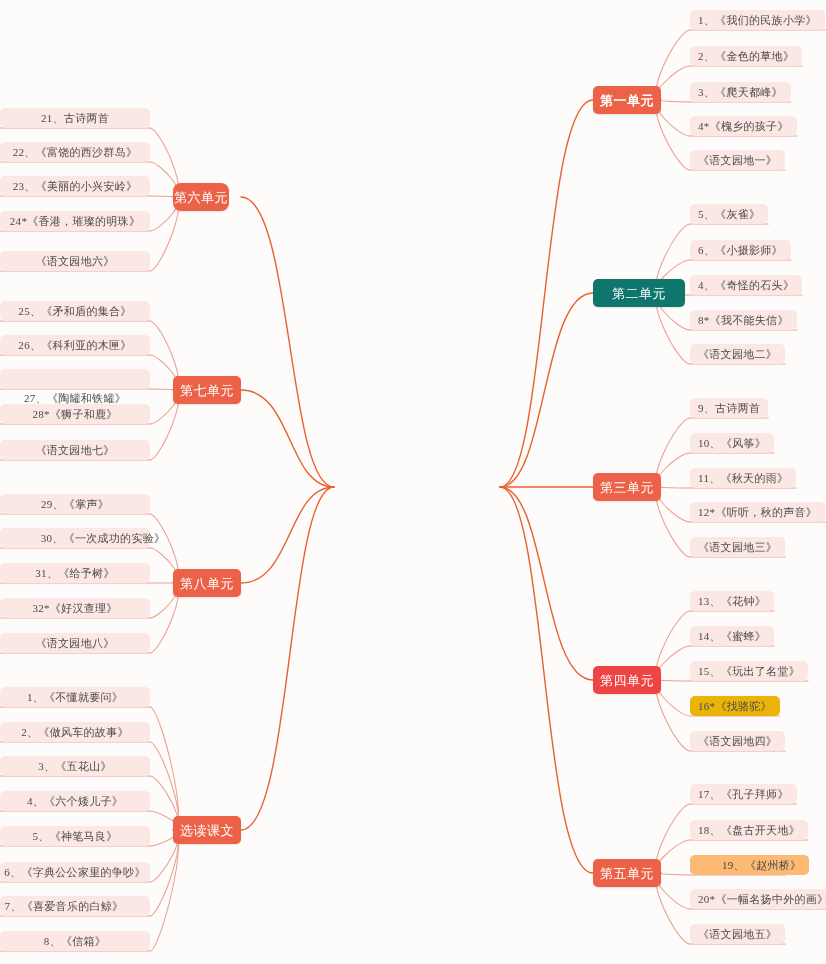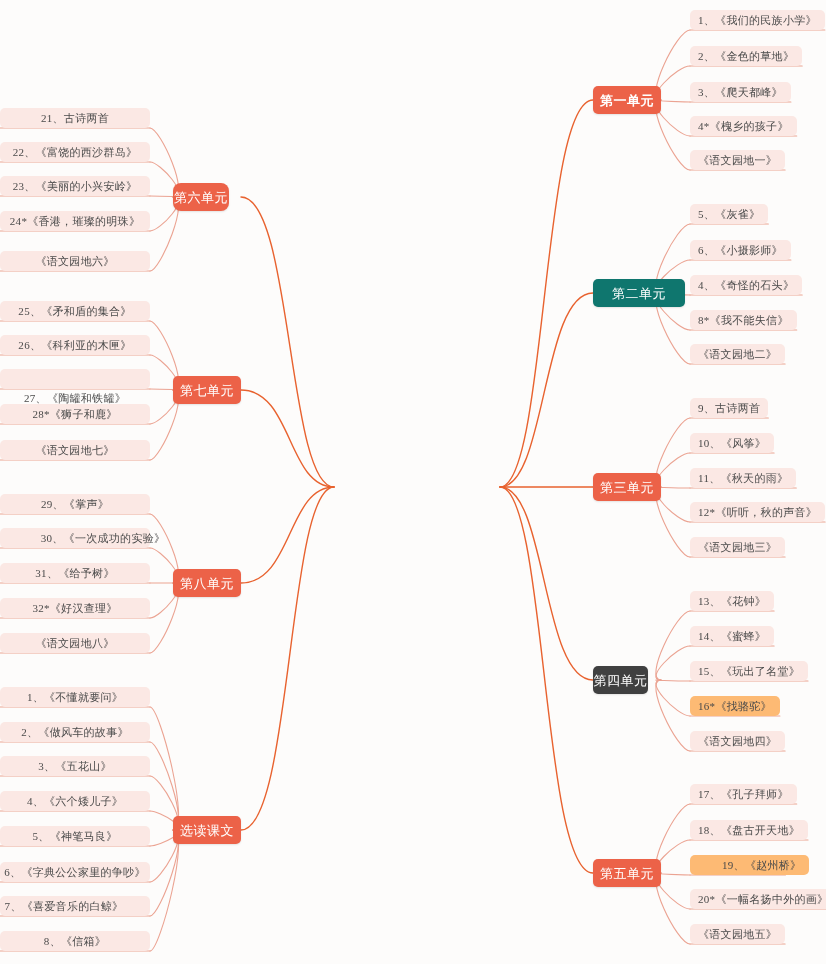--- a/index.html
+++ b/index.html
@@ -188,25 +188,25 @@
     <div class="node node-leaf" style="top: 240px; background: rgb(251, 232, 228); color: rgb(74, 74, 74); left: 690px;">6、《小摄影师》</div>
     <div class="node node-leaf" style="top: 275px; background: rgb(251, 232, 228); color: rgb(74, 74, 74); left: 690px;">4、《奇怪的石头》</div>
     <div class="node node-leaf" style="top: 310px; background: rgb(251, 232, 228); color: rgb(74, 74, 74); left: 690px;">8*《我不能失信》</div>
     <div class="node node-leaf" style="top: 344px; background: rgb(251, 232, 228); color: rgb(74, 74, 74); left: 690px;">《语文园地二》</div>
     <div class="node node-branch" style="left: 593px; top: 473px; width: 68px; background: rgb(236, 98, 72); color: rgb(255, 255, 255);">第三单元</div>
     <div class="node node-leaf" style="top: 398px; background: rgb(251, 232, 228); color: rgb(74, 74, 74); left: 690px;">9、古诗两首</div>
     <div class="node node-leaf" style="top: 433px; background: rgb(251, 232, 228); color: rgb(74, 74, 74); left: 690px;">10、《风筝》</div>
     <div class="node node-leaf" style="top: 468px; background: rgb(251, 232, 228); color: rgb(74, 74, 74); left: 690px;">11、《秋天的雨》</div>
     <div class="node node-leaf" style="top: 502px; background: rgb(251, 232, 228); color: rgb(74, 74, 74); left: 690px;">12*《听听，秋的声音》</div>
     <div class="node node-leaf" style="top: 537px; background: rgb(251, 232, 228); color: rgb(74, 74, 74); left: 690px;">《语文园地三》</div>
-    <div class="node node-branch" style="left: 593px; top: 666px; width: 55px; background: #404040; color: rgb(255, 255, 255);">第四单元</div>
+    <div class="node node-branch" style="left: 593px; top: 666px; width: 68px; background: #ef4444; color: rgb(255, 255, 255);">第四单元</div>
     <div class="node node-leaf" style="top: 591px; background: rgb(251, 232, 228); color: rgb(74, 74, 74); left: 690px;">13、《花钟》</div>
     <div class="node node-leaf" style="top: 626px; background: rgb(251, 232, 228); color: rgb(74, 74, 74); left: 690px;">14、《蜜蜂》</div>
     <div class="node node-leaf" style="top: 661px; background: rgb(251, 232, 228); color: rgb(74, 74, 74); left: 690px;">15、《玩出了名堂》</div>
-    <div class="node node-leaf" style="top: 696px; background: #fdba74; color: rgb(74, 74, 74); left: 690px;">16*《找骆驼》</div>
+    <div class="node node-leaf" style="top: 696px; background: #eab308; color: rgb(74, 74, 74); left: 690px;">16*《找骆驼》</div>
     <div class="node node-leaf" style="top: 731px; background: rgb(251, 232, 228); color: rgb(74, 74, 74); left: 690px;">《语文园地四》</div>
     <div class="node node-branch" style="left: 593px; top: 859px; width: 68px; background: rgb(236, 98, 72); color: rgb(255, 255, 255);">第五单元</div>
     <div class="node node-leaf" style="top: 784px; background: rgb(251, 232, 228); color: rgb(74, 74, 74); left: 690px;">17、《孔子拜师》</div>
     <div class="node node-leaf" style="top: 820px; background: rgb(251, 232, 228); color: rgb(74, 74, 74); left: 690px;">18、《盘古开天地》</div>
     <div class="node node-leaf" style="top: 855px; background: #fdba74; color: rgb(74, 74, 74); left: 690px; padding-left: 32px;">19、《赵州桥》</div>
     <div class="node node-leaf" style="top: 889px; background: rgb(251, 232, 228); color: rgb(74, 74, 74); left: 690px;">20*《一幅名扬中外的画》</div>
     <div class="node node-leaf" style="top: 924px; background: rgb(251, 232, 228); color: rgb(74, 74, 74); left: 690px;">《语文园地五》</div>
     <div class="node node-branch" style="left: 173px; top: 183px; width: 56px; background: rgb(236, 98, 72); color: rgb(255, 255, 255); border-radius: 8px;">第六单元</div>
     <div class="node node-leaf" style="left: 0px; top: 108px; width: 150px; background: rgb(251, 232, 228); z-index: 0;"></div>
     <div class="node node-leaf" style="top: 108px; background: transparent; color: rgb(74, 74, 74); left: 0px; width: 150px; justify-content: center; z-index: 1;">21、古诗两首</div>

